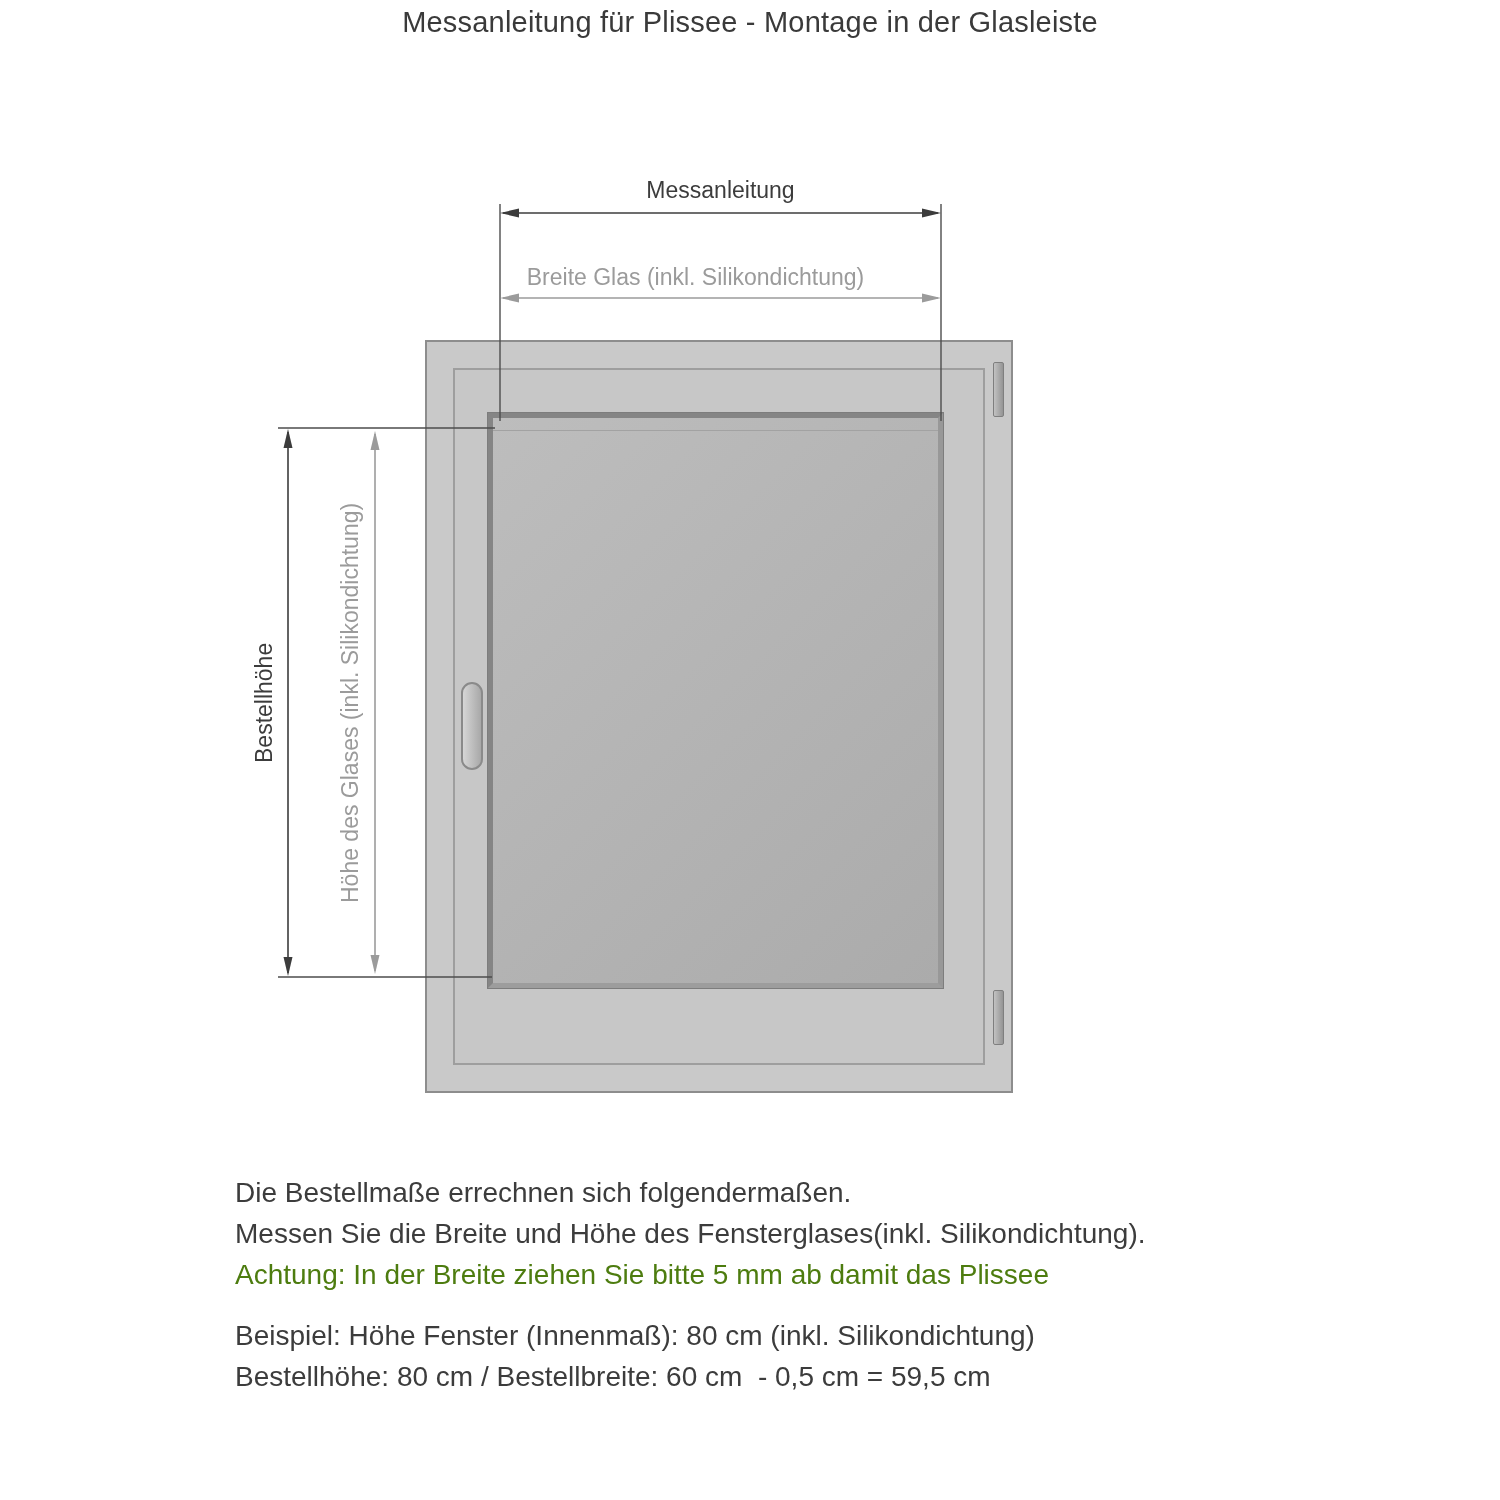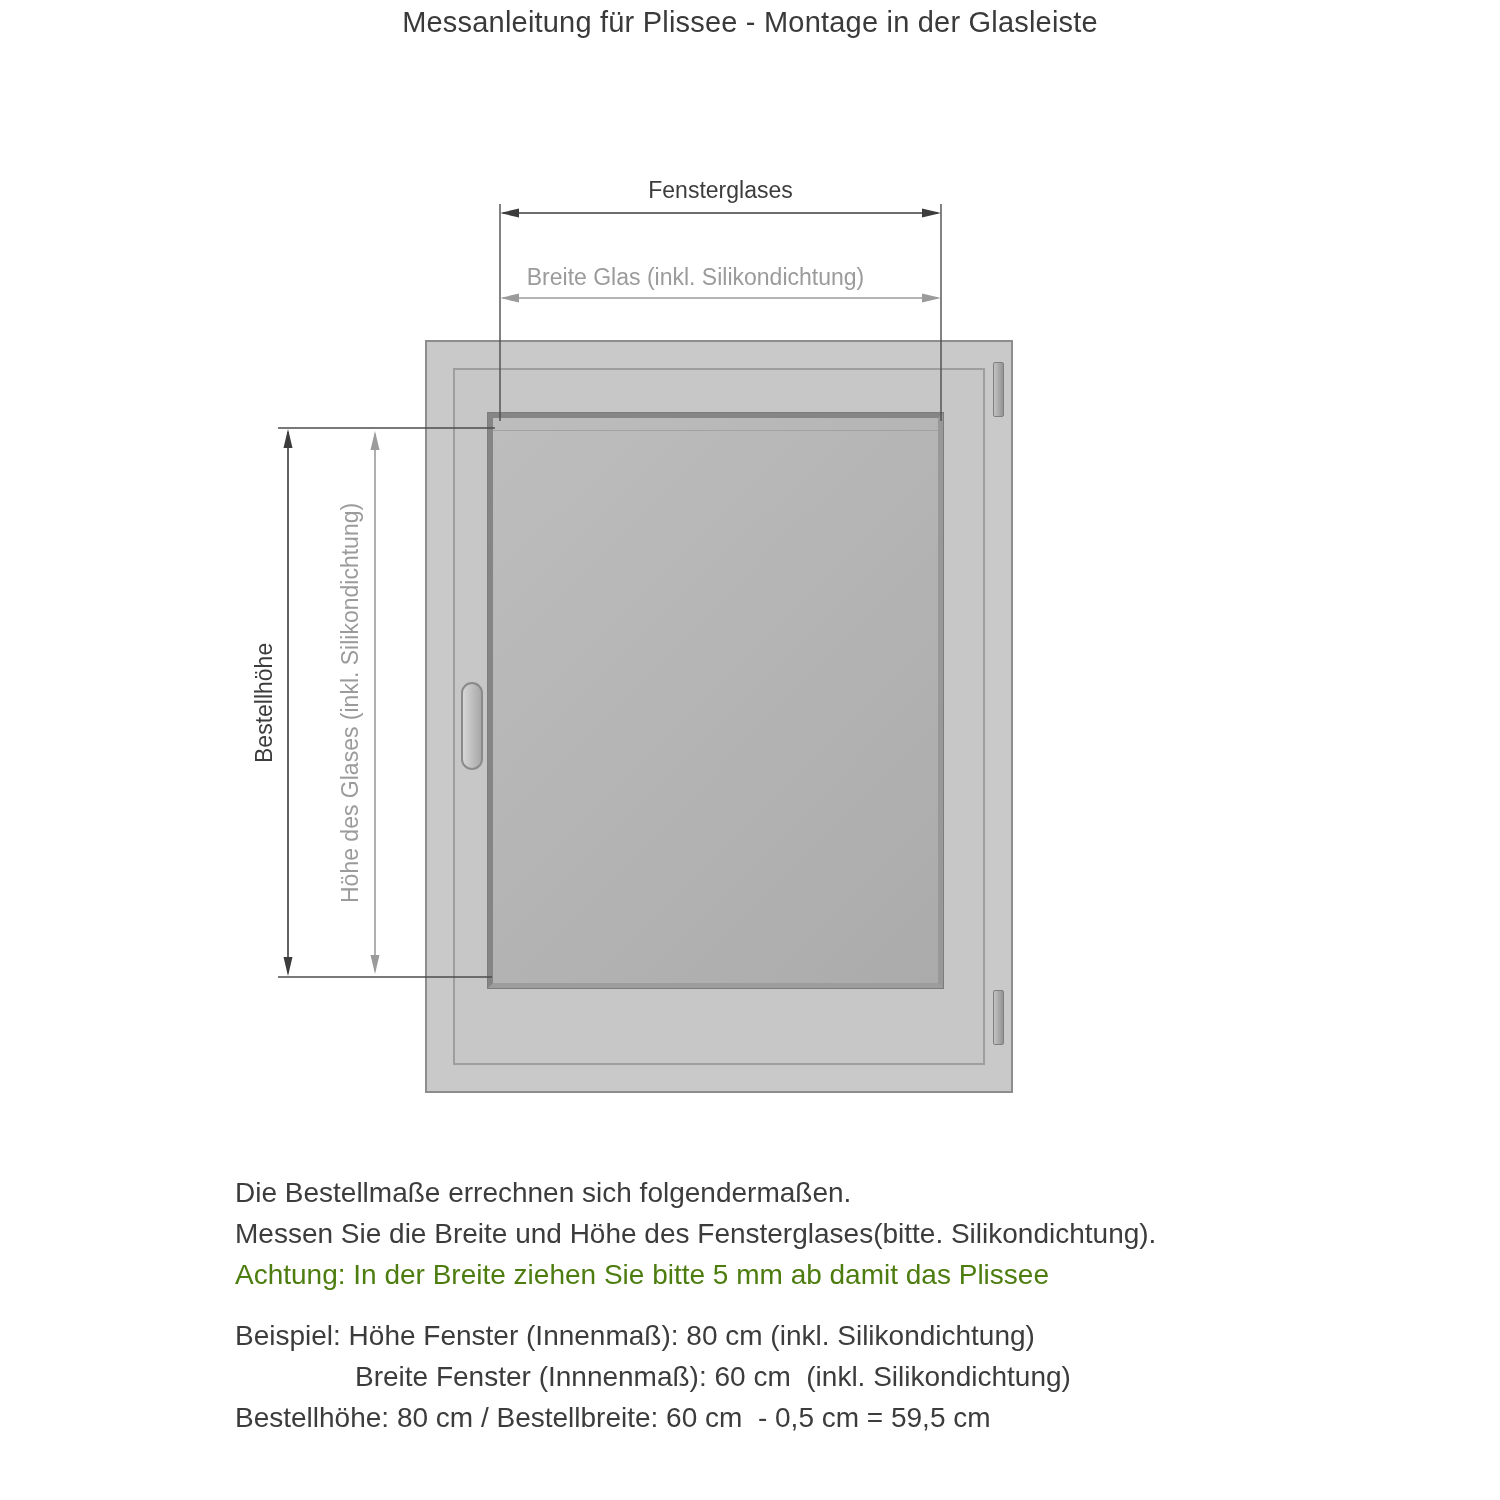--- a/index.html
+++ b/index.html
@@ -112,30 +112,29 @@
     <polygon points="288,976 283.5,957 292.5,957" fill="#3c3c3c"></polygon>
   </g>
 
   <g>
     <line x1="375" y1="434" x2="375" y2="971" stroke="#9b9b9b" stroke-width="1.6"></line>
     <polygon points="375,431 370.5,450 379.5,450" fill="#9b9b9b"></polygon>
     <polygon points="375,974 370.5,955 379.5,955" fill="#9b9b9b"></polygon>
   </g>
 </svg>
 
-<div class="abs dim-label dim-dark hlabel" style="left:500px;top:177px;width:441px;">Fensterglases</div>
+<div class="abs dim-label dim-dark hlabel" style="left:500px;top:177px;width:441px;">Messanleitung</div>
 
 <div class="abs dim-label dim-gray hlabel" style="left:500px;top:264px;width:391px;">Breite Glas (inkl. Silikondichtung)</div>
 
 <div class="abs dim-label dim-dark vlabel" style="left:248px;top:428px;width:32px;height:550px;">Bestellhöhe</div>
 
 <div class="abs dim-label dim-gray vlabel" style="left:334px;top:430px;width:32px;height:545px;">Höhe des Glases (inkl. Silikondichtung)</div>
 
 <div class="abs instructions">
   <div class="instr-line">Die Bestellmaße errechnen sich folgendermaßen.</div>
-  <div class="instr-line">Messen Sie die Breite und Höhe des Fensterglases(bitte. Silikondichtung).</div>
+  <div class="instr-line">Messen Sie die Breite und Höhe des Fensterglases(inkl. Silikondichtung).</div>
   <div class="instr-line warning">Achtung: In der Breite ziehen Sie bitte 5 mm ab damit das Plissee</div>
   <div class="example-block">
     <div class="instr-line">Beispiel: Höhe Fenster (Innenmaß): 80 cm (inkl. Silikondichtung)</div>
-    <div class="instr-line indented">Breite Fenster (Innnenmaß): 60 cm  (inkl. Silikondichtung)</div>
     <div class="instr-line">Bestellhöhe: 80 cm / Bestellbreite: 60 cm  - 0,5 cm = 59,5 cm</div>
   </div>
 </div>
 
 </body></html>

